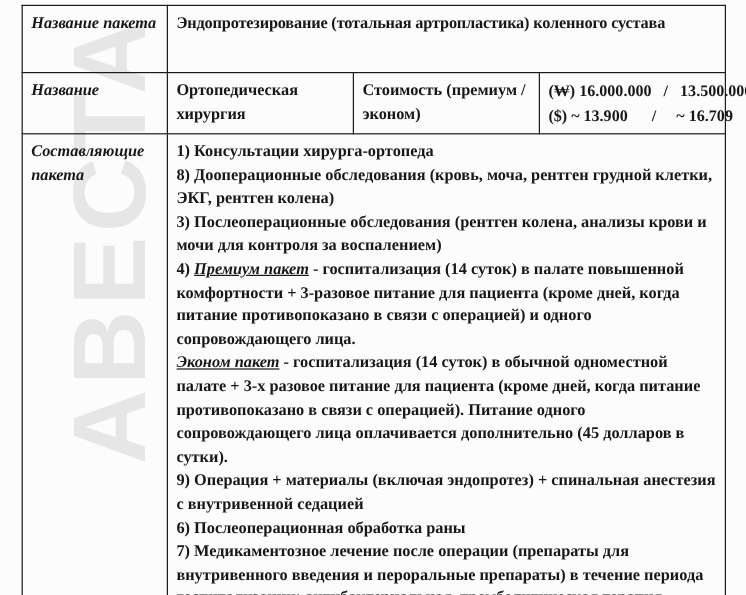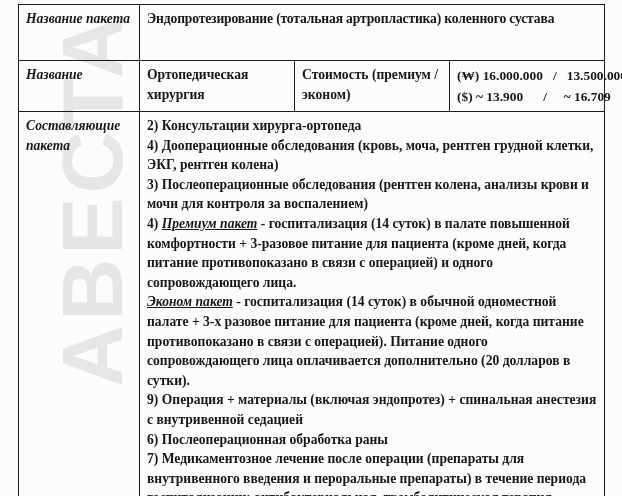--- a/index.html
+++ b/index.html
@@ -126,32 +126,32 @@
             <div class="price-line">(₩) 16.000.000   /   13.500.000</div>
             <div class="price-line">($) ~ 13.900      /     ~ 16.709</div>
           </td>
         </tr>
 
         <tr>
           <td class="label">Составляющие пакета</td>
           <td class="items" colspan="3">
             <div class="items-inner">
 
-              <div class="li">2) Консультации хирурга-ортопеда</div>
+              <div class="li">1) Консультации хирурга-ортопеда</div>
 
-              <div class="li">4) Дооперационные обследования (кровь, моча, рентген грудной клетки, ЭКГ, рентген колена)</div>
+              <div class="li">8) Дооперационные обследования (кровь, моча, рентген грудной клетки, ЭКГ, рентген колена)</div>
 
               <div class="li">3) Послеоперационные обследования (рентген колена, анализы крови и мочи для контроля за воспалением)</div>
 
               <div class="li">
                 <span>4) </span><span class="pkg">Премиум пакет</span><span> - госпитализация (14 суток) в палате повышенной комфортности + 3-разовое питание для пациента (кроме дней, когда питание противопоказано в связи с операцией) и одного сопровождающего лица.</span>
               </div>
 
               <div class="li">
-                <span class="pkg">Эконом пакет</span><span> - госпитализация (14 суток) в обычной одноместной палате + 3-х разовое питание для пациента (кроме дней, когда питание противопоказано в связи с операцией). Питание одного сопровождающего лица оплачивается дополнительно (20 долларов в сутки).</span>
+                <span class="pkg">Эконом пакет</span><span> - госпитализация (14 суток) в обычной одноместной палате + 3-х разовое питание для пациента (кроме дней, когда питание противопоказано в связи с операцией). Питание одного сопровождающего лица оплачивается дополнительно (45 долларов в сутки).</span>
               </div>
 
               <div class="li">9) Операция + материалы (включая эндопротез) + спинальная анестезия с внутривенной седацией</div>
 
               <div class="li">6) Послеоперационная обработка раны</div>
 
               <div class="li">7) Медикаментозное лечение после операции (препараты для внутривенного введения и пероральные препараты) в течение периода госпитализации: антибактериальная, тромболитическая терапия, обезболивание (включая устройство контролируемой пациентом анальгезии)</div>
 
               <div class="li">8) Реабилитационная терапия:</div>
 

